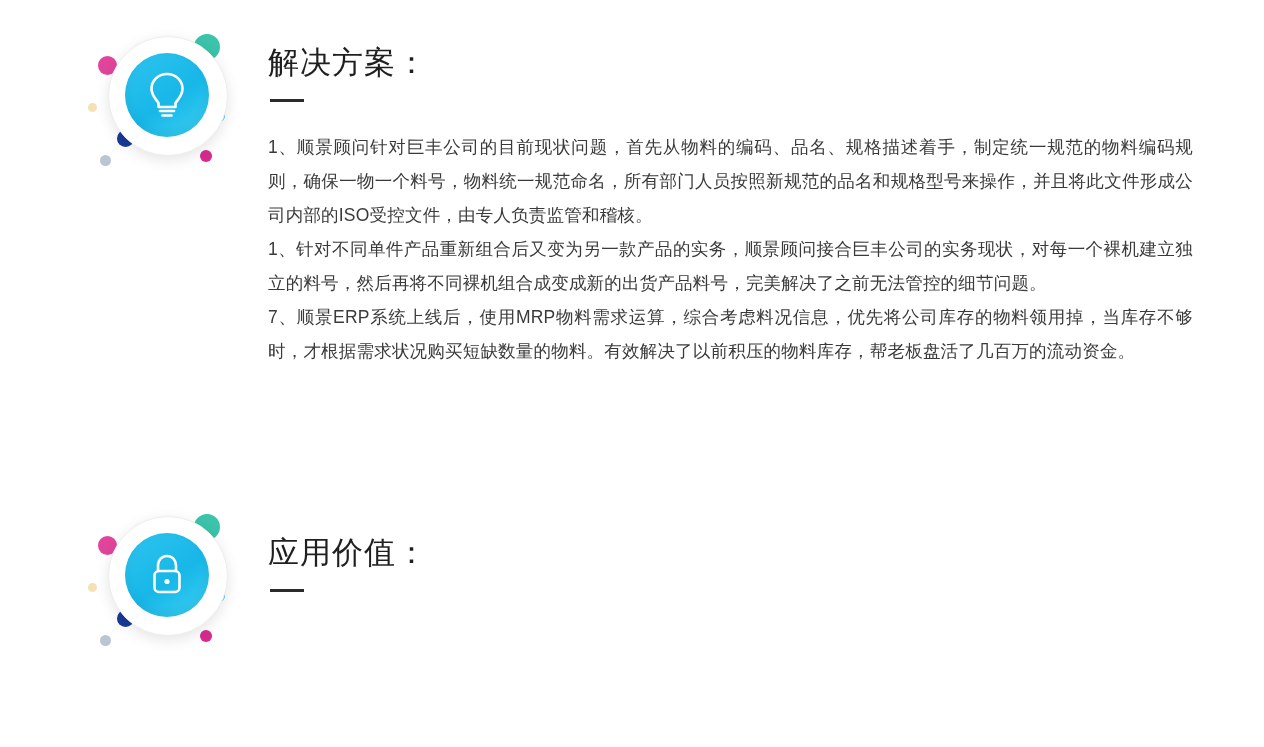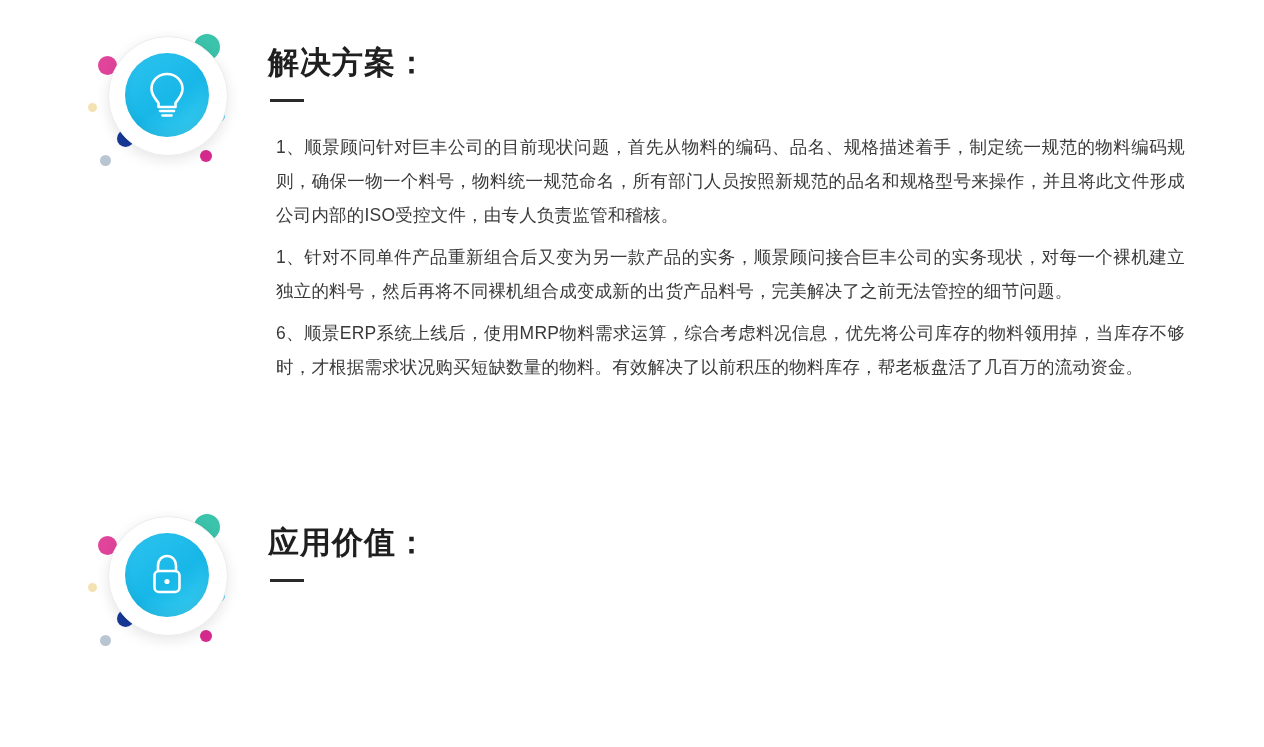--- a/index.html
+++ b/index.html
@@ -76,41 +76,41 @@
   .dot-cream  { width: 9px;  height: 9px;  background: #f4e2b4; left: 10px; top: 85px; }
 
   
   .content {
     position: absolute;
     left: 268px;
     width: 925px;
   }
   .heading {
     font-size: 31px;
-    font-weight: bold;
+    font-weight: normal;
     color: #1f1f1f;
     letter-spacing: 1px;
     margin: 0;
     line-height: 1.2;
   }
   .rule {
     width: 34px;
     height: 3px;
     background: #2b2b2b;
     margin: 18px 0 28px 2px;
   }
   .body-text {
     font-size: 17.5px;
     line-height: 34px;
     color: #3a3a3a;
     letter-spacing: 0.2px;
     text-align: justify;
   }
   .body-text p {
-    margin: 8px;
+    margin: 0;
   }
 </style>
 </head>
 <body>
 
 <div class="page">
 
   <div class="section section-1">
 
     <div class="icon-cluster">
@@ -130,21 +130,21 @@
         </svg>
       </div>
     </div>
 
     <div class="content" style="top: 44px;">
       <h2 class="heading">解决方案：</h2>
       <div class="rule"></div>
       <div class="body-text">
         <p>1、顺景顾问针对巨丰公司的目前现状问题，首先从物料的编码、品名、规格描述着手，制定统一规范的物料编码规则，确保一物一个料号，物料统一规范命名，所有部门人员按照新规范的品名和规格型号来操作，并且将此文件形成公司内部的ISO受控文件，由专人负责监管和稽核。</p>
         <p>1、针对不同单件产品重新组合后又变为另一款产品的实务，顺景顾问接合巨丰公司的实务现状，对每一个裸机建立独立的料号，然后再将不同裸机组合成变成新的出货产品料号，完美解决了之前无法管控的细节问题。</p>
-        <p>6、顺景ERP系统上线后，使用MRP物料需求运算，综合考虑料况信息，优先将公司库存的物料领用掉，当库存不够时，才根据需求状况购买短缺数量的物料。有效解决了以前积压的物料库存，帮老板盘活了几百万的流动资金。</p>
+        <p>7、顺景ERP系统上线后，使用MRP物料需求运算，综合考虑料况信息，优先将公司库存的物料领用掉，当库存不够时，才根据需求状况购买短缺数量的物料。有效解决了以前积压的物料库存，帮老板盘活了几百万的流动资金。</p>
       </div>
     </div>
   </div>
 
   <div class="section section-2">
 
     <div class="icon-cluster">
       <div class="dot dot-teal"></div>
       <div class="dot dot-pink"></div>
       <div class="dot dot-navy"></div>
@@ -155,19 +155,19 @@
       <div class="ring"></div>
       <div class="disc">
         <svg width="42" height="48" viewBox="0 0 42 48" aria-hidden="true">
           <path d="M12 20 L12 14.5 C12 9 16 5 21 5 C26 5 30 9 30 14.5 L30 20" fill="none" stroke="#ffffff" stroke-width="2.6" stroke-linecap="round"></path>
           <rect x="8.5" y="20" width="25" height="21" rx="4.5" fill="none" stroke="#ffffff" stroke-width="2.6"></rect>
           <circle cx="21" cy="30.5" r="2.6" fill="#ffffff"></circle>
         </svg>
       </div>
     </div>
 
-    <div class="content" style="top: 44px;">
+    <div class="content" style="top: 54px;">
       <h2 class="heading">应用价值：</h2>
       <div class="rule"></div>
     </div>
   </div>
 
 </div>
 
 </body></html>

